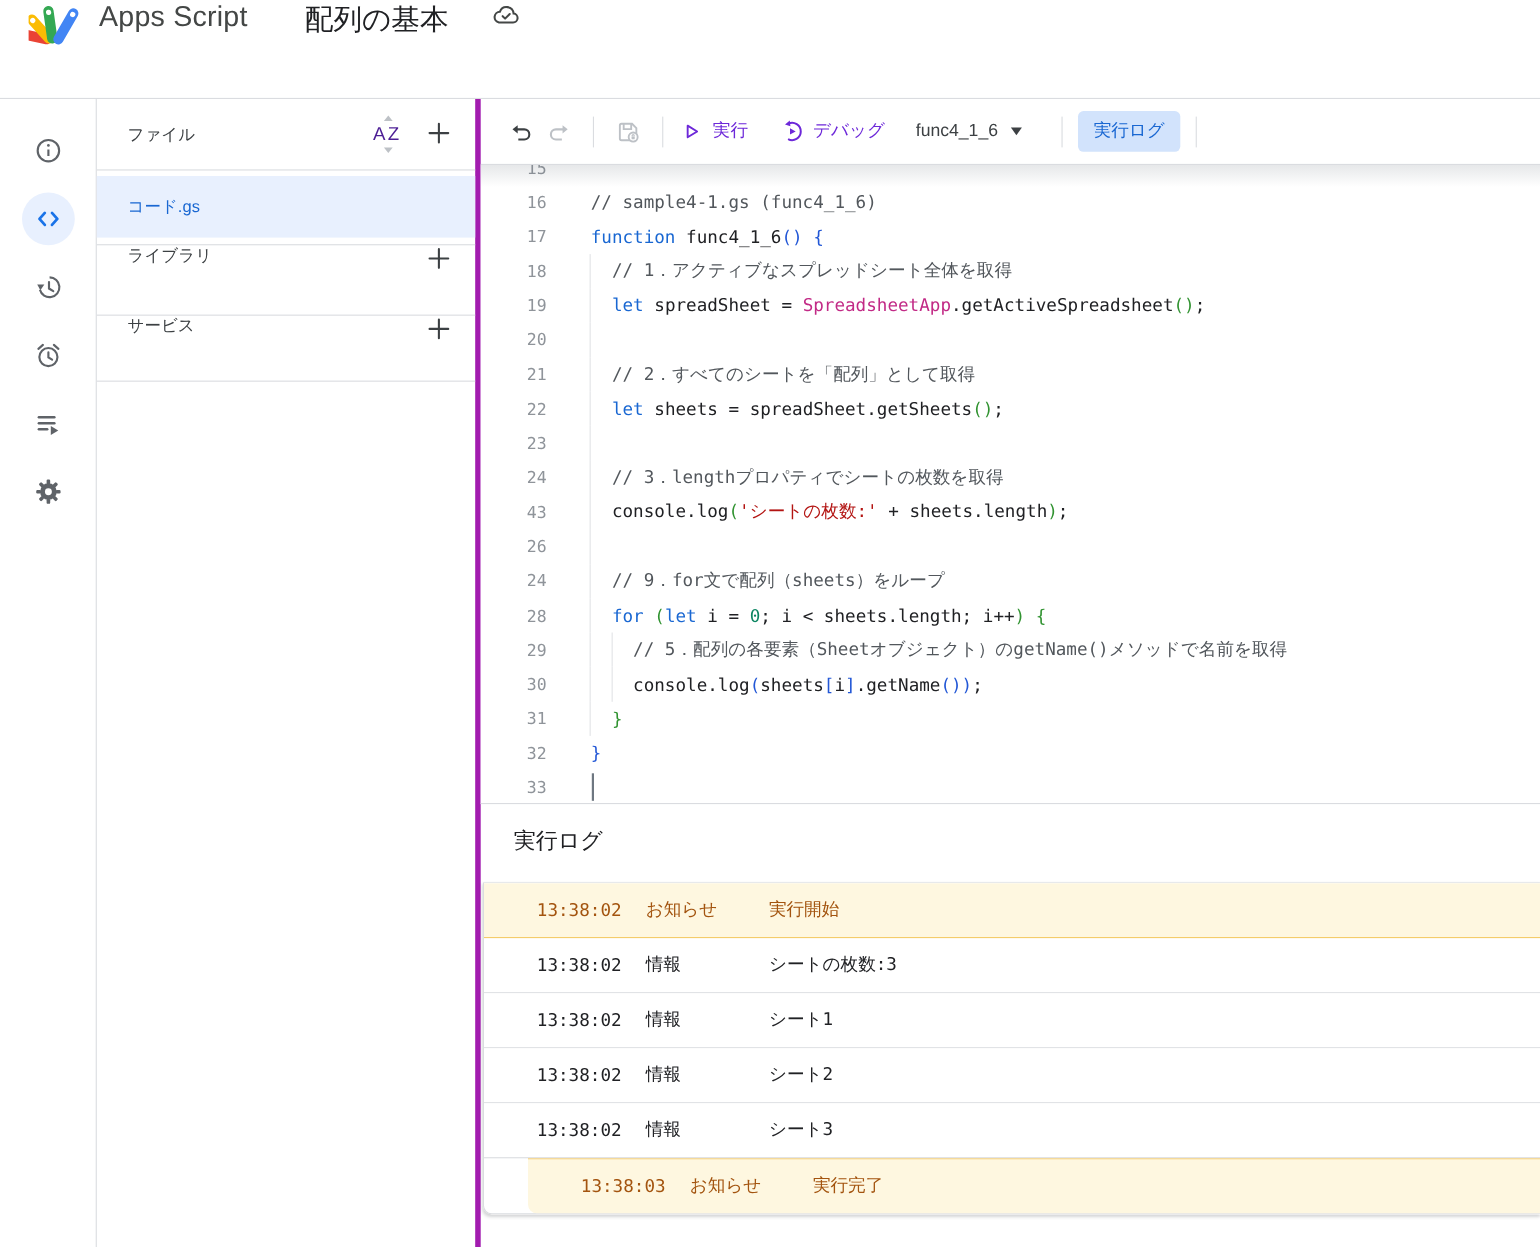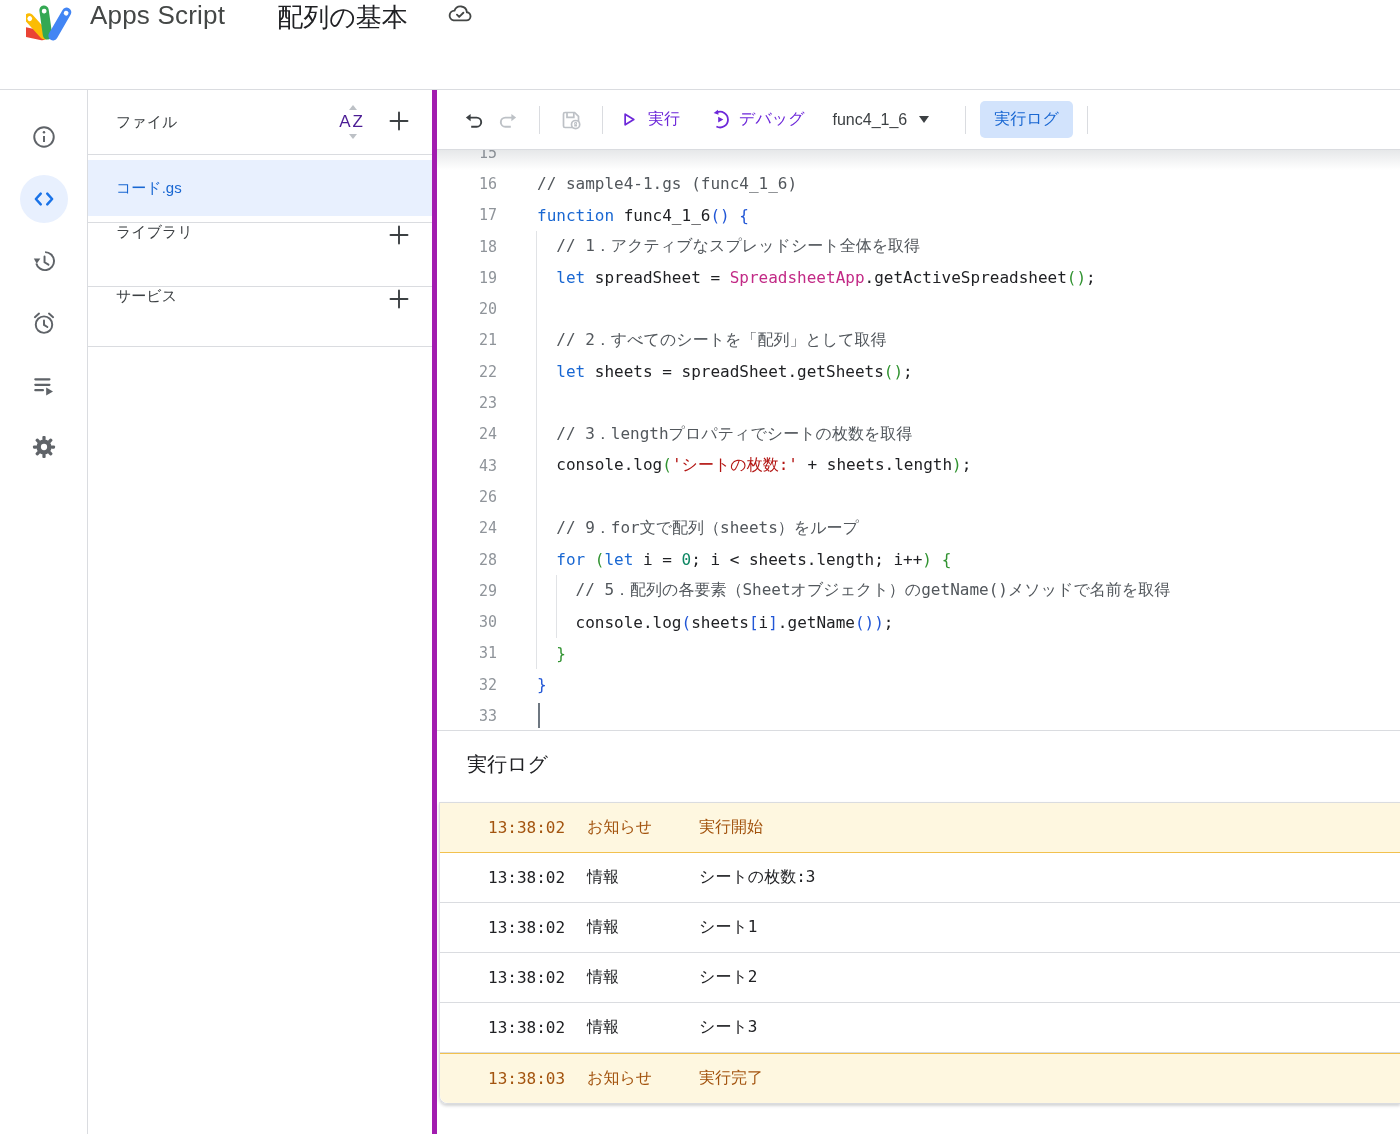--- a/index.html
+++ b/index.html
@@ -80,21 +80,21 @@
   
   .log-section { flex:1; min-height:0; }
   .log-title { margin:20px 0 0 30px; font-size:20px; color:#202124; }
   .log-card { margin-top:24px; margin-left:2px; border:1px solid #dadce0; border-right:none;
               border-radius:0 0 0 8px; box-shadow:0 2px 3px rgba(60,64,67,.22);
               font-family:"DejaVu Sans Mono","Liberation Mono",monospace; font-size:16px; }
   .log-row { height:50px; display:flex; align-items:center; border-bottom:1px solid #dadce0; background:#fff; color:#202124; }
   .log-row:last-child { border-bottom:none; border-radius:0 0 0 8px; }
   .log-row.hl { background:#fef7e0; color:#a3540f; border-top:1px solid #f2c14e; border-bottom:1px solid #f2c14e; }
   .log-row.hl:first-child { border-top:none; }
-  .log-row.hl:last-child { border-bottom:none; }
+  .log-row.hl:last-child { border-bottom:none;margin-left:40px; }
   .cell-time { width:147px; flex:none; padding-left:48px; }
   .cell-type { width:112px; flex:none; }
   .cell-msg  { flex:1; }
 </style>
 </head>
 <body>
 
 <div class="app">
 
   <div class="header">

